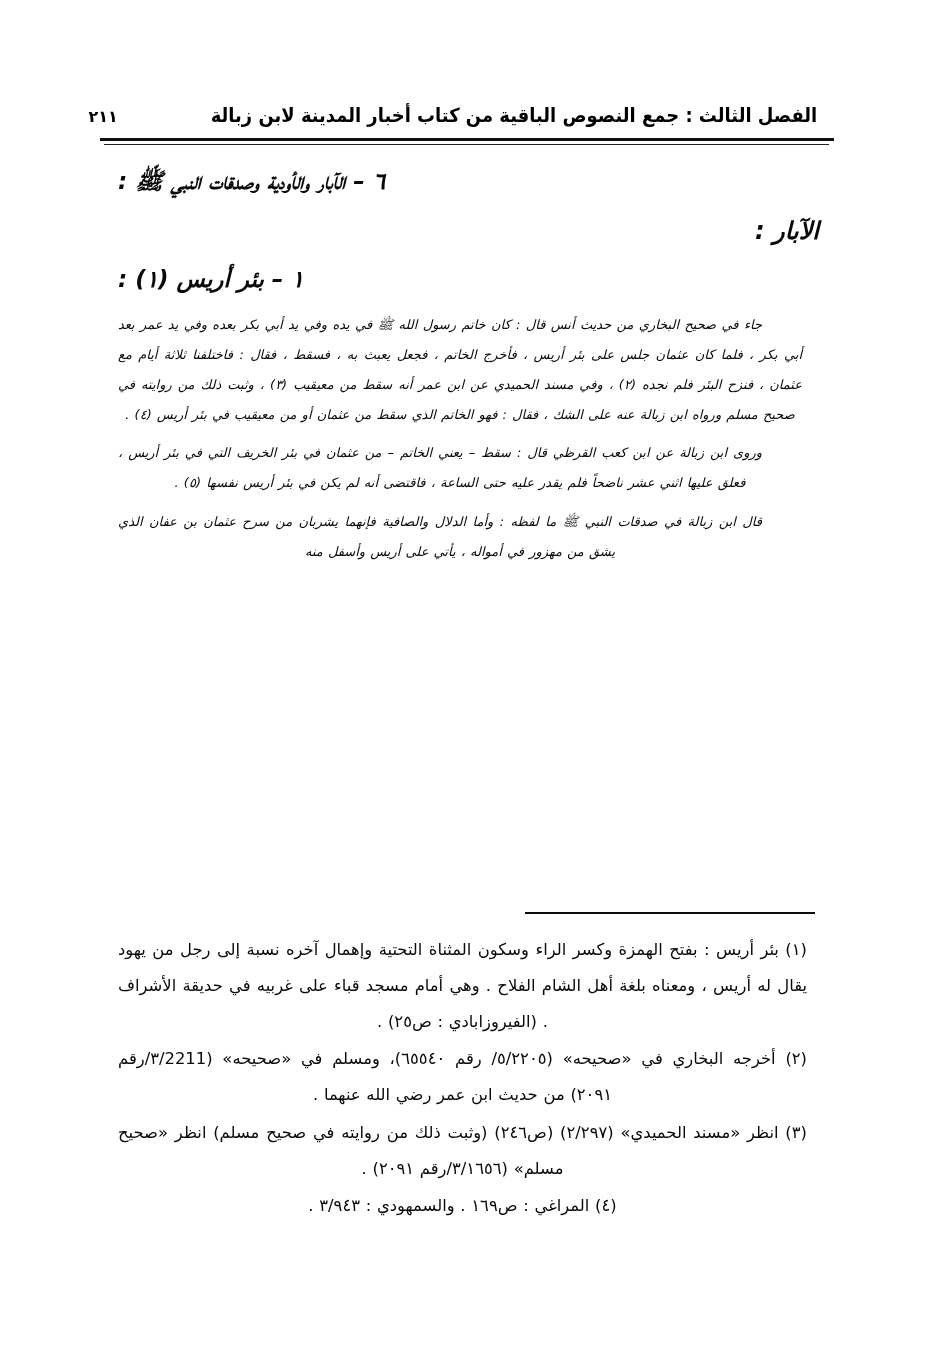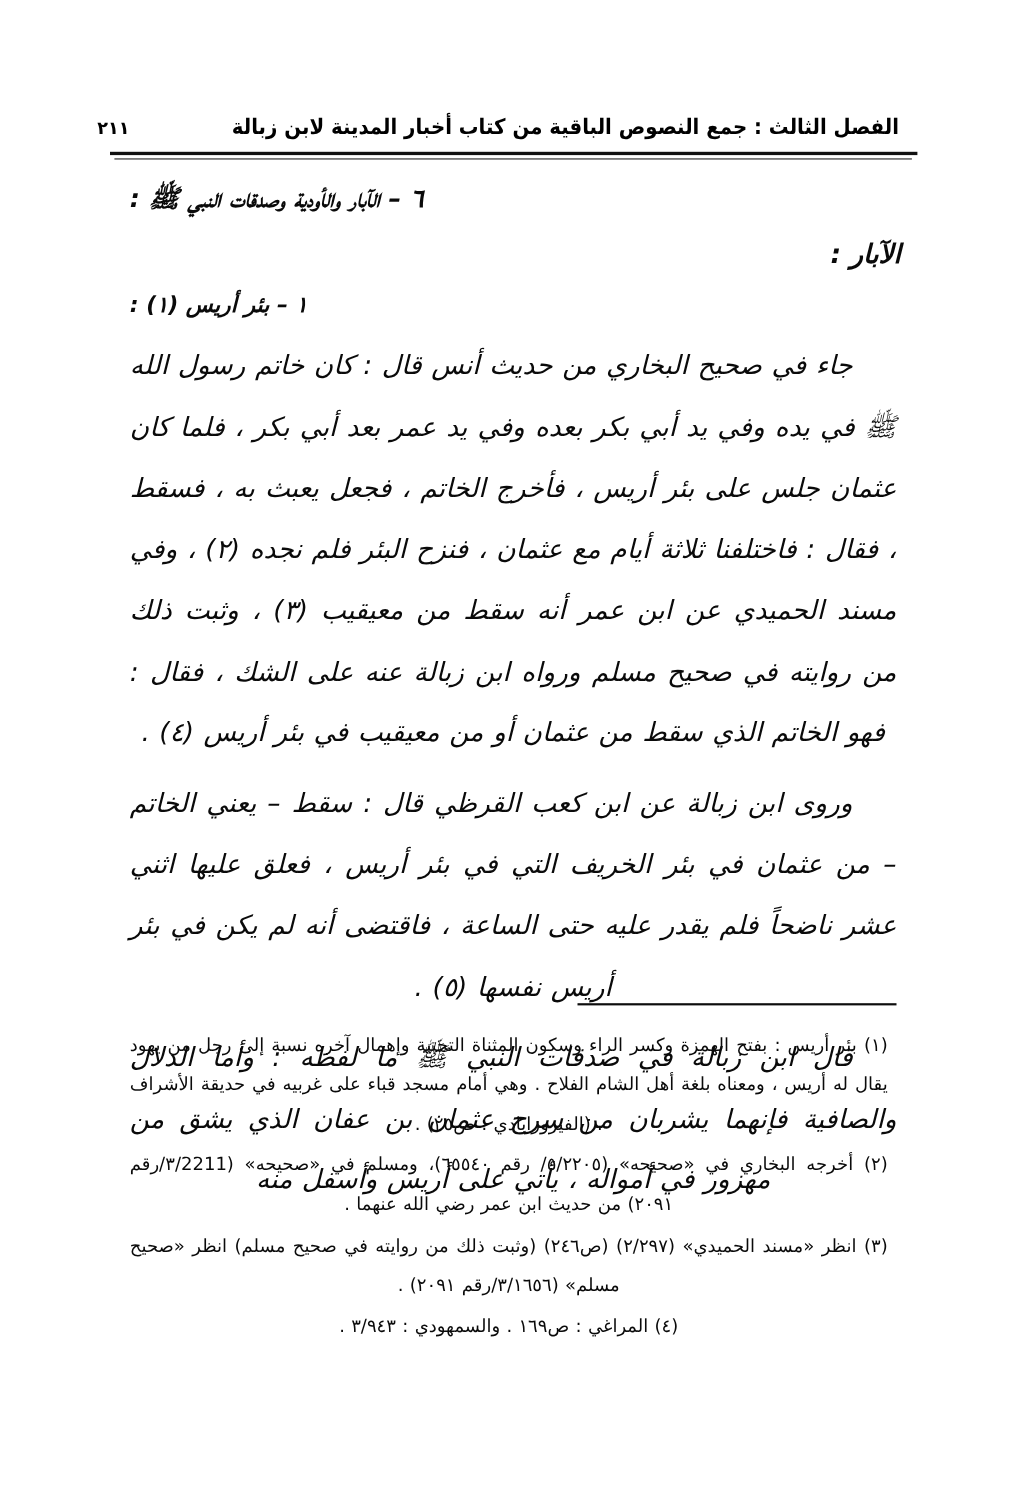--- a/index.html
+++ b/index.html
@@ -93,35 +93,35 @@
   }
   .sub-head {
     font-size: 24px;
     font-weight: 600;
     text-align: right;
     direction: rtl;
     margin: 0 0 16px 0;
     line-height: 1.35;
   }
   .item-head {
-    font-size: 20px;
+    font-size: 23px;
     font-weight: 700;
     text-align: left;
     direction: rtl;
     margin: 0 0 14px 0;
     line-height: 1.4;
   }
 
   .para {
-    font-size: 24px;
+    font-size: 13px;
     line-height: 2.32;
     text-align: justify;
     text-align-last: center;
     text-justify: inter-word;
-    margin: 0 4px 8px 0;
+    margin: 0 17px 8px 0;
     direction: rtl;
     word-spacing: 1px;
   }
   .para.indent {
     text-indent: 40px;
   }
 
   
   .fn-sep {
     position: absolute;

